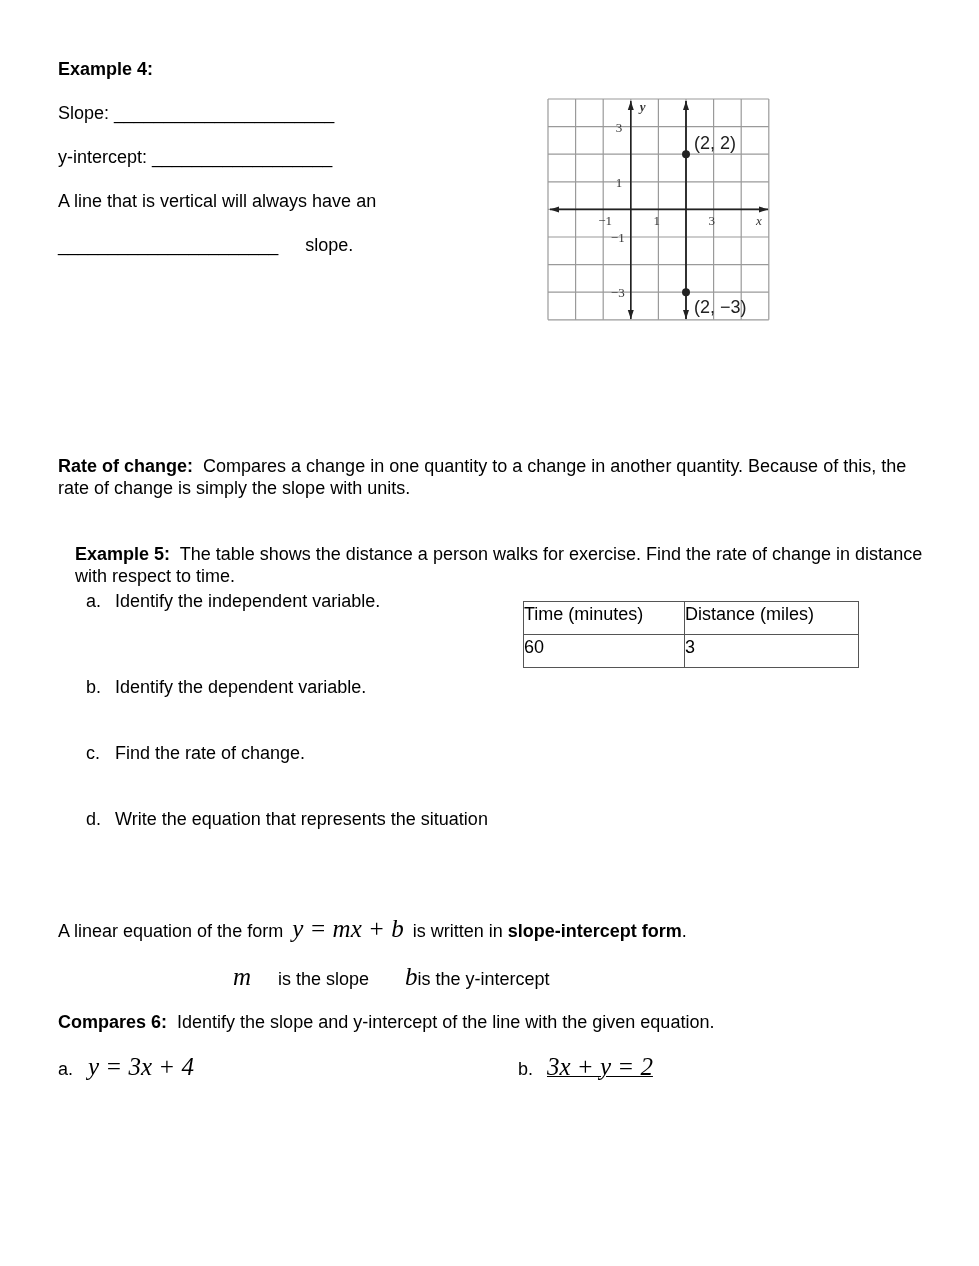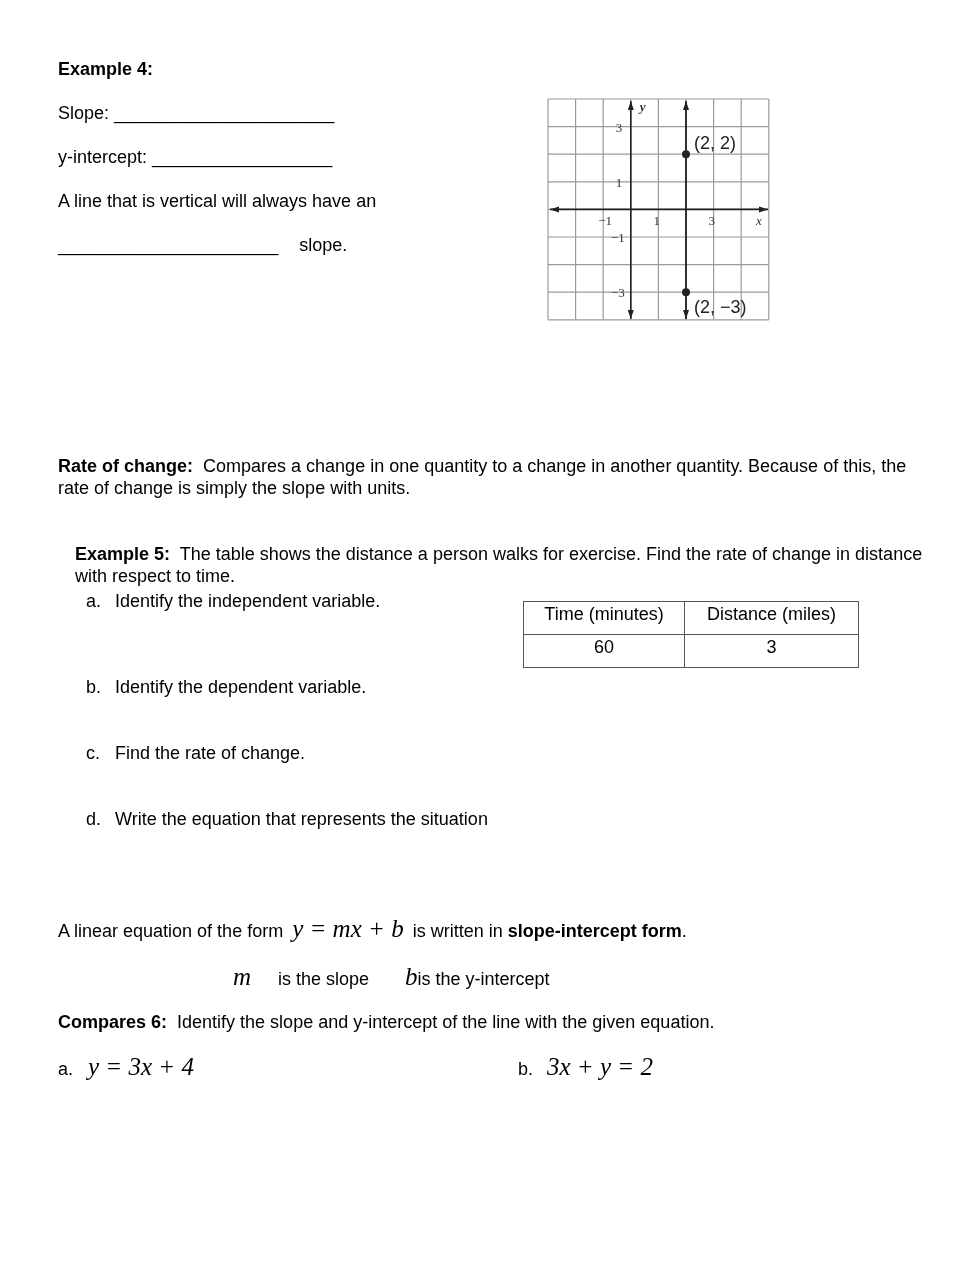--- a/index.html
+++ b/index.html
@@ -2,42 +2,42 @@
 <html><head>
 <meta charset="utf-8">
 <style>
   html, body { margin:0; padding:0; background:#ffffff; }
   body { width:979px; height:1266px; position:relative; font-family:"Liberation Sans", sans-serif; font-size:18px; color:#000; overflow:hidden; }
   .abs { position:absolute; white-space:nowrap; line-height:22px; }
   .b { font-weight:bold; }
   .math { font-family:"Liberation Serif", serif; font-style:italic; font-size:25px; }
   .para { position:absolute; left:58px; width:860px; line-height:22px; }
   table.dt { position:absolute; left:523px; top:601px; border-collapse:collapse; width:336px; font-size:18px; }
-  table.dt td, table.dt th { border:1px solid #555; font-weight:normal; text-align:center; vertical-align:top; padding:2px 0 0 0; height:30px; }
+  table.dt td, table.dt th { border:1px solid #555; font-weight:normal; text-align:left; vertical-align:top; padding:2px 0 0 0; height:30px; }
   table.dt th { height:30px; }
   .graph { position:absolute; left:546px; top:97px; width:226px; height:226px; }
   .lbl { font-family:"Liberation Serif", serif; font-size:13px; fill:#333; }
   .pt { font-family:"Liberation Sans", sans-serif; font-size:18px; fill:#222; }
 </style>
 </head>
 <body>
 
 <div class="abs b" style="left:58px;top:58px;">Example 4:</div>
 <div class="abs" style="left:58px;top:102px;">
   <span>Slope:</span>
   <span>______________________</span>
 </div>
 <div class="abs" style="left:58px;top:146px;">
   <span>y-intercept:</span>
   <span>__________________</span>
 </div>
 <div class="abs" style="left:58px;top:190px;">A line that is vertical will always have an</div>
 <div class="abs" style="left:58px;top:234px;">
   <span>______________________</span>
-  <span style="margin-left:16px">slope.</span>
+  <span style="margin-left:22px">slope.</span>
 </div>
 
 <svg class="graph" viewBox="0 0 226 226">
   <g id="grid">
       <line x1="2" y1="2" x2="2" y2="222.8" stroke="#9a9a9a" stroke-width="1.2"></line>
       <line x1="2" y1="2" x2="222.8" y2="2" stroke="#9a9a9a" stroke-width="1.2"></line>
       <line x1="29.6" y1="2" x2="29.6" y2="222.8" stroke="#9a9a9a" stroke-width="1.2"></line>
       <line x1="2" y1="29.6" x2="222.8" y2="29.6" stroke="#9a9a9a" stroke-width="1.2"></line>
       <line x1="57.2" y1="2" x2="57.2" y2="222.8" stroke="#9a9a9a" stroke-width="1.2"></line>
       <line x1="2" y1="57.2" x2="222.8" y2="57.2" stroke="#9a9a9a" stroke-width="1.2"></line>
@@ -137,15 +137,15 @@
   <span class="math">b</span><span>is the y-intercept</span>
 </div>
 
 <div class="abs" style="left:58px;top:1011px;">
   <span class="b">Compares 6:</span>&nbsp;
   <span>Identify the slope and y-intercept of the line with the given equation.</span>
 </div>
 <div class="abs" style="left:58px;top:1056px;">
   <span style="display:inline-block;width:30px">a.</span><span class="math">y = 3x + 4</span>
 </div>
-<div class="abs" style="left:518px;top:1056px;">
+<div class="abs" style="left:518px;top:1056px;text-decoration:underline;">
   <span style="display:inline-block;width:29px">b.</span><span class="math">3x + y = 2</span>
 </div>
 
 </body></html>

